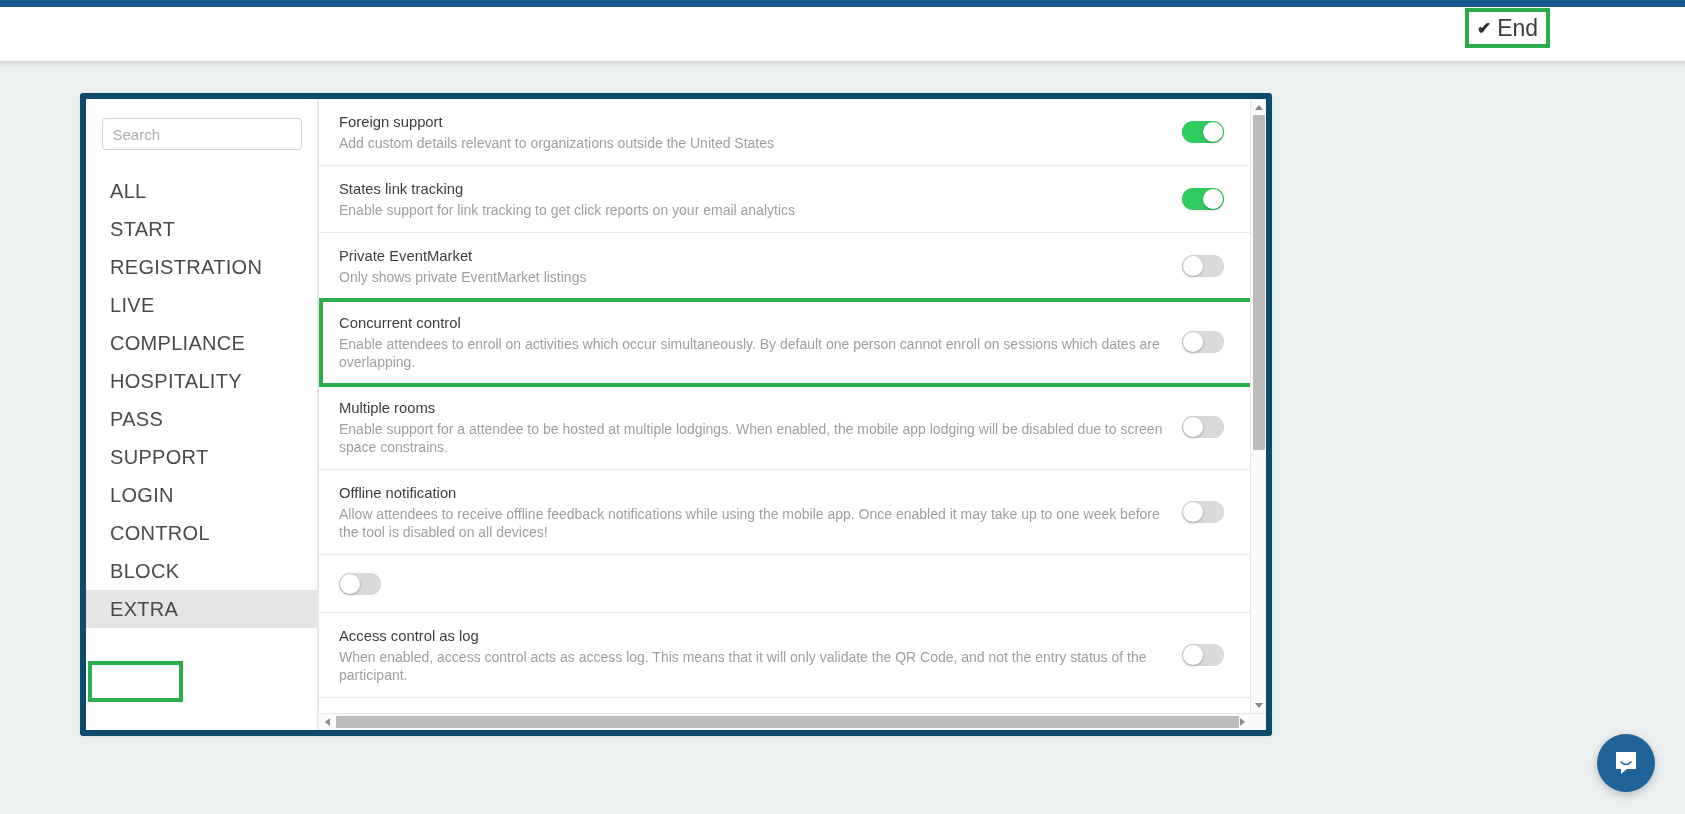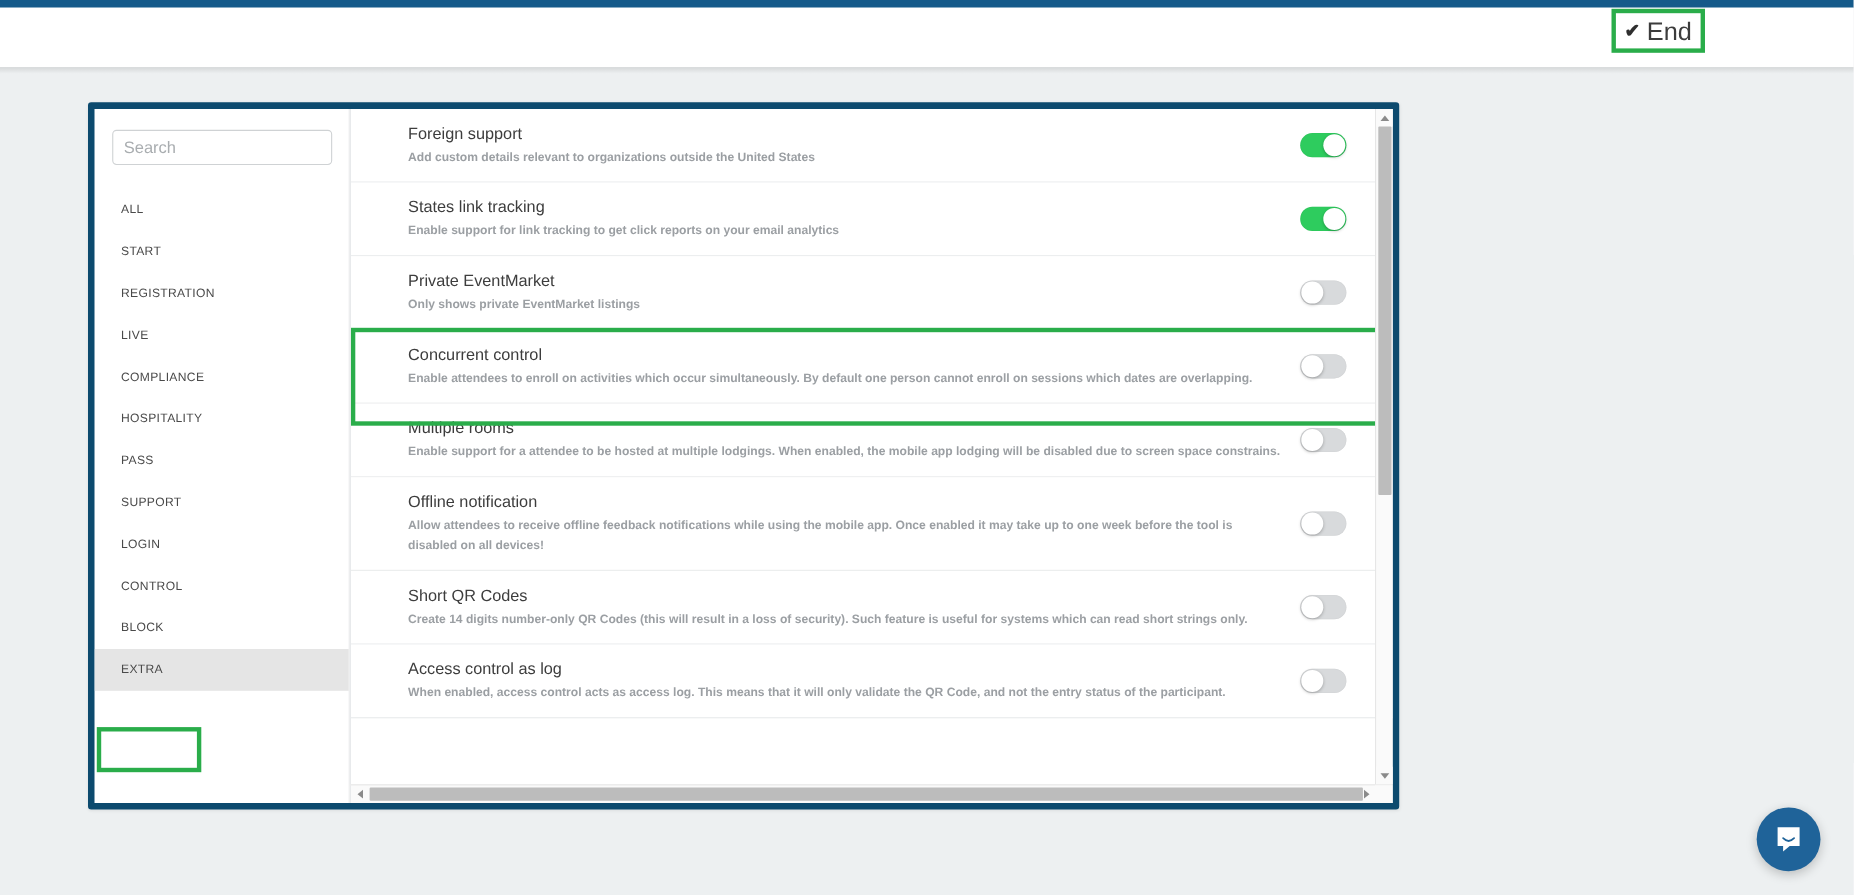--- a/index.html
+++ b/index.html
@@ -76,21 +76,21 @@
     color: #555;
     font-family: "Liberation Sans", sans-serif;
     outline: none;
   }
   #search-input::placeholder { color: #a9adb0; }
 
   .nav-item {
     height: 38px;
     display: flex; align-items: center;
     padding-left: 24px;
-    font-size: 11px;
+    font-size: 20px;
     letter-spacing: 0.3px;
     color: #4a4a4a;
     cursor: pointer;
     position: relative;
   }
   .nav-item.active-hl {
     background: #e5e5e5;
   }
   
   #extra-annotation {
@@ -120,32 +120,31 @@
   #list-inner { position: relative; }
 
   .row {
     display: flex;
     align-items: center;
     border-bottom: 1px solid #e8eaec;
     padding: 13px 16px 13px 20px;
     min-height: 58px;
     background: #fff;
   }
-  .row-texts { flex: 1; min-width: 0; padding-right: 18px; margin-left: 32px; }
+  .row-texts { flex: 1; min-width: 0; padding-right: 18px; }
   .row-title {
     font-size: 14.8px;
     color: #3d3d3d;
     line-height: 20px;
     margin-bottom: 2px;
   }
   .row-desc {
-    font-size: 11px;
+    font-size: 14px;
     color: #9b9fa3;
     line-height: 18px;
-    font-weight: bold;
   }
 
   
   .toggle {
     width: 42px; height: 22px;
     border-radius: 11px;
     position: relative;
     flex-shrink: 0;
     margin-right: 26px;
     cursor: pointer;
@@ -353,24 +352,20 @@
           <div class="row" id="row-5">
             <div class="row-texts">
               <div class="row-title">Offline notification</div>
               <div class="row-desc">Allow attendees to receive offline feedback notifications while using the mobile app. Once enabled it may take up to one week before the tool is disabled on all devices!</div>
             </div>
             <div class="toggle">
               <div class="knob"></div>
             </div>
           </div>
           <div class="row" id="row-6">
-            <div class="row-texts">
-              <div class="row-title">Short QR Codes</div>
-              <div class="row-desc">Create 14 digits number-only QR Codes (this will result in a loss of security). Such feature is useful for systems which can read short strings only.</div>
-            </div>
             <div class="toggle">
               <div class="knob"></div>
             </div>
           </div>
           <div class="row" id="row-7">
             <div class="row-texts">
               <div class="row-title">Access control as log</div>
               <div class="row-desc">When enabled, access control acts as access log. This means that it will only validate the QR Code, and not the entry status of the participant.</div>
             </div>
             <div class="toggle">

